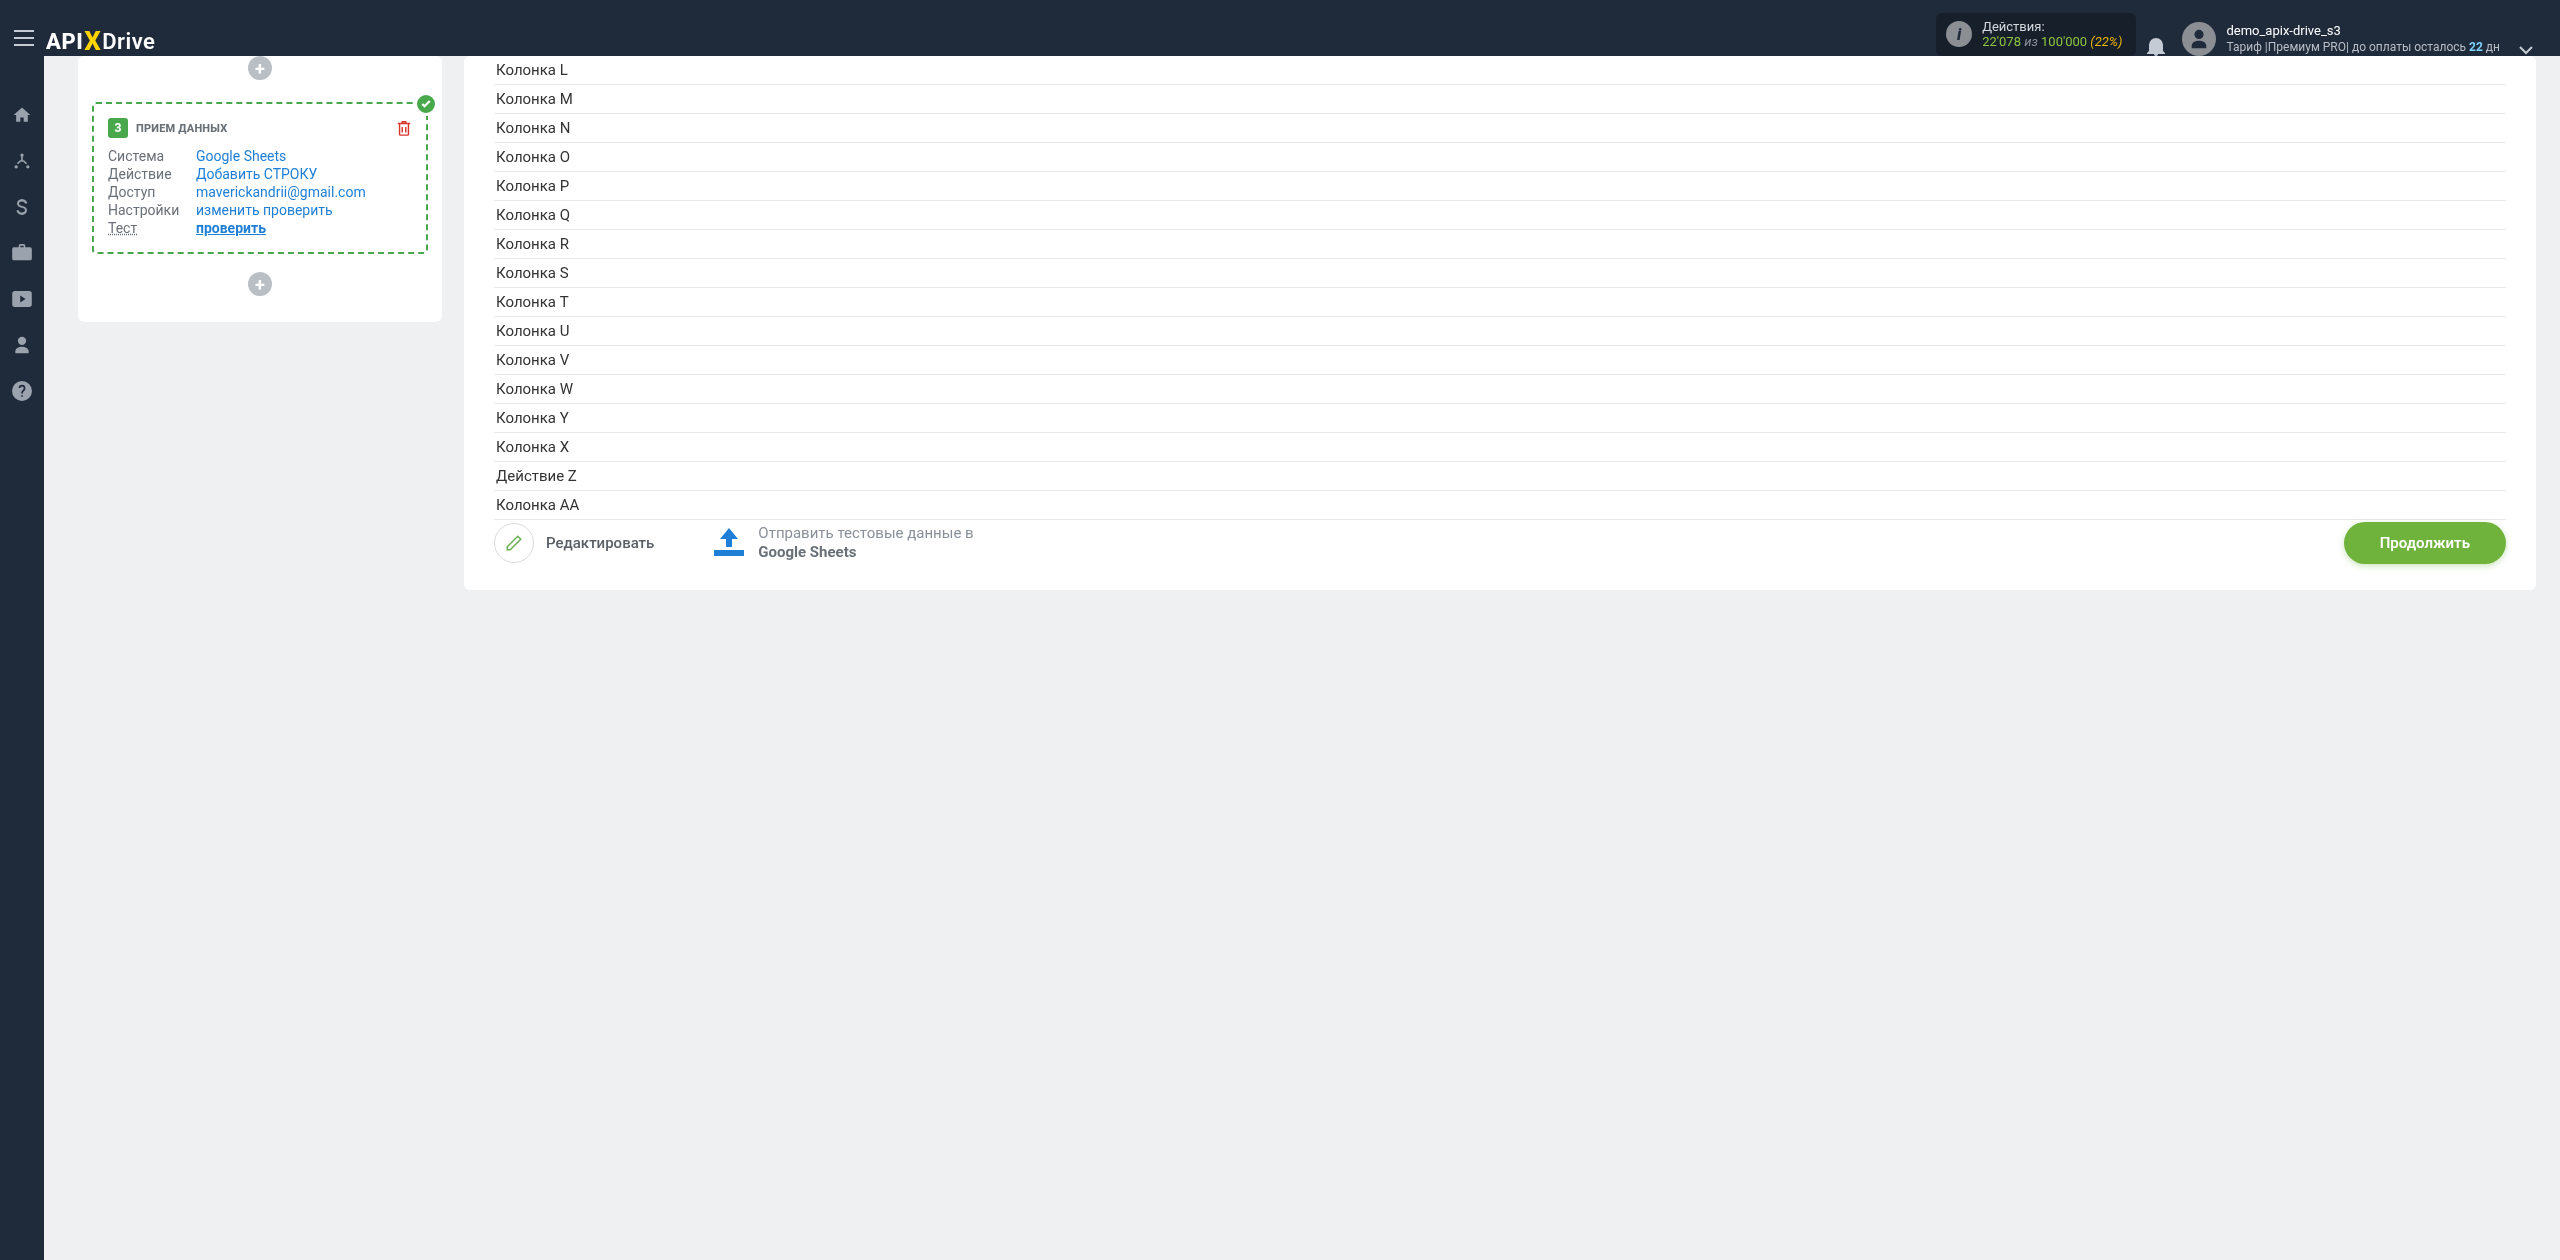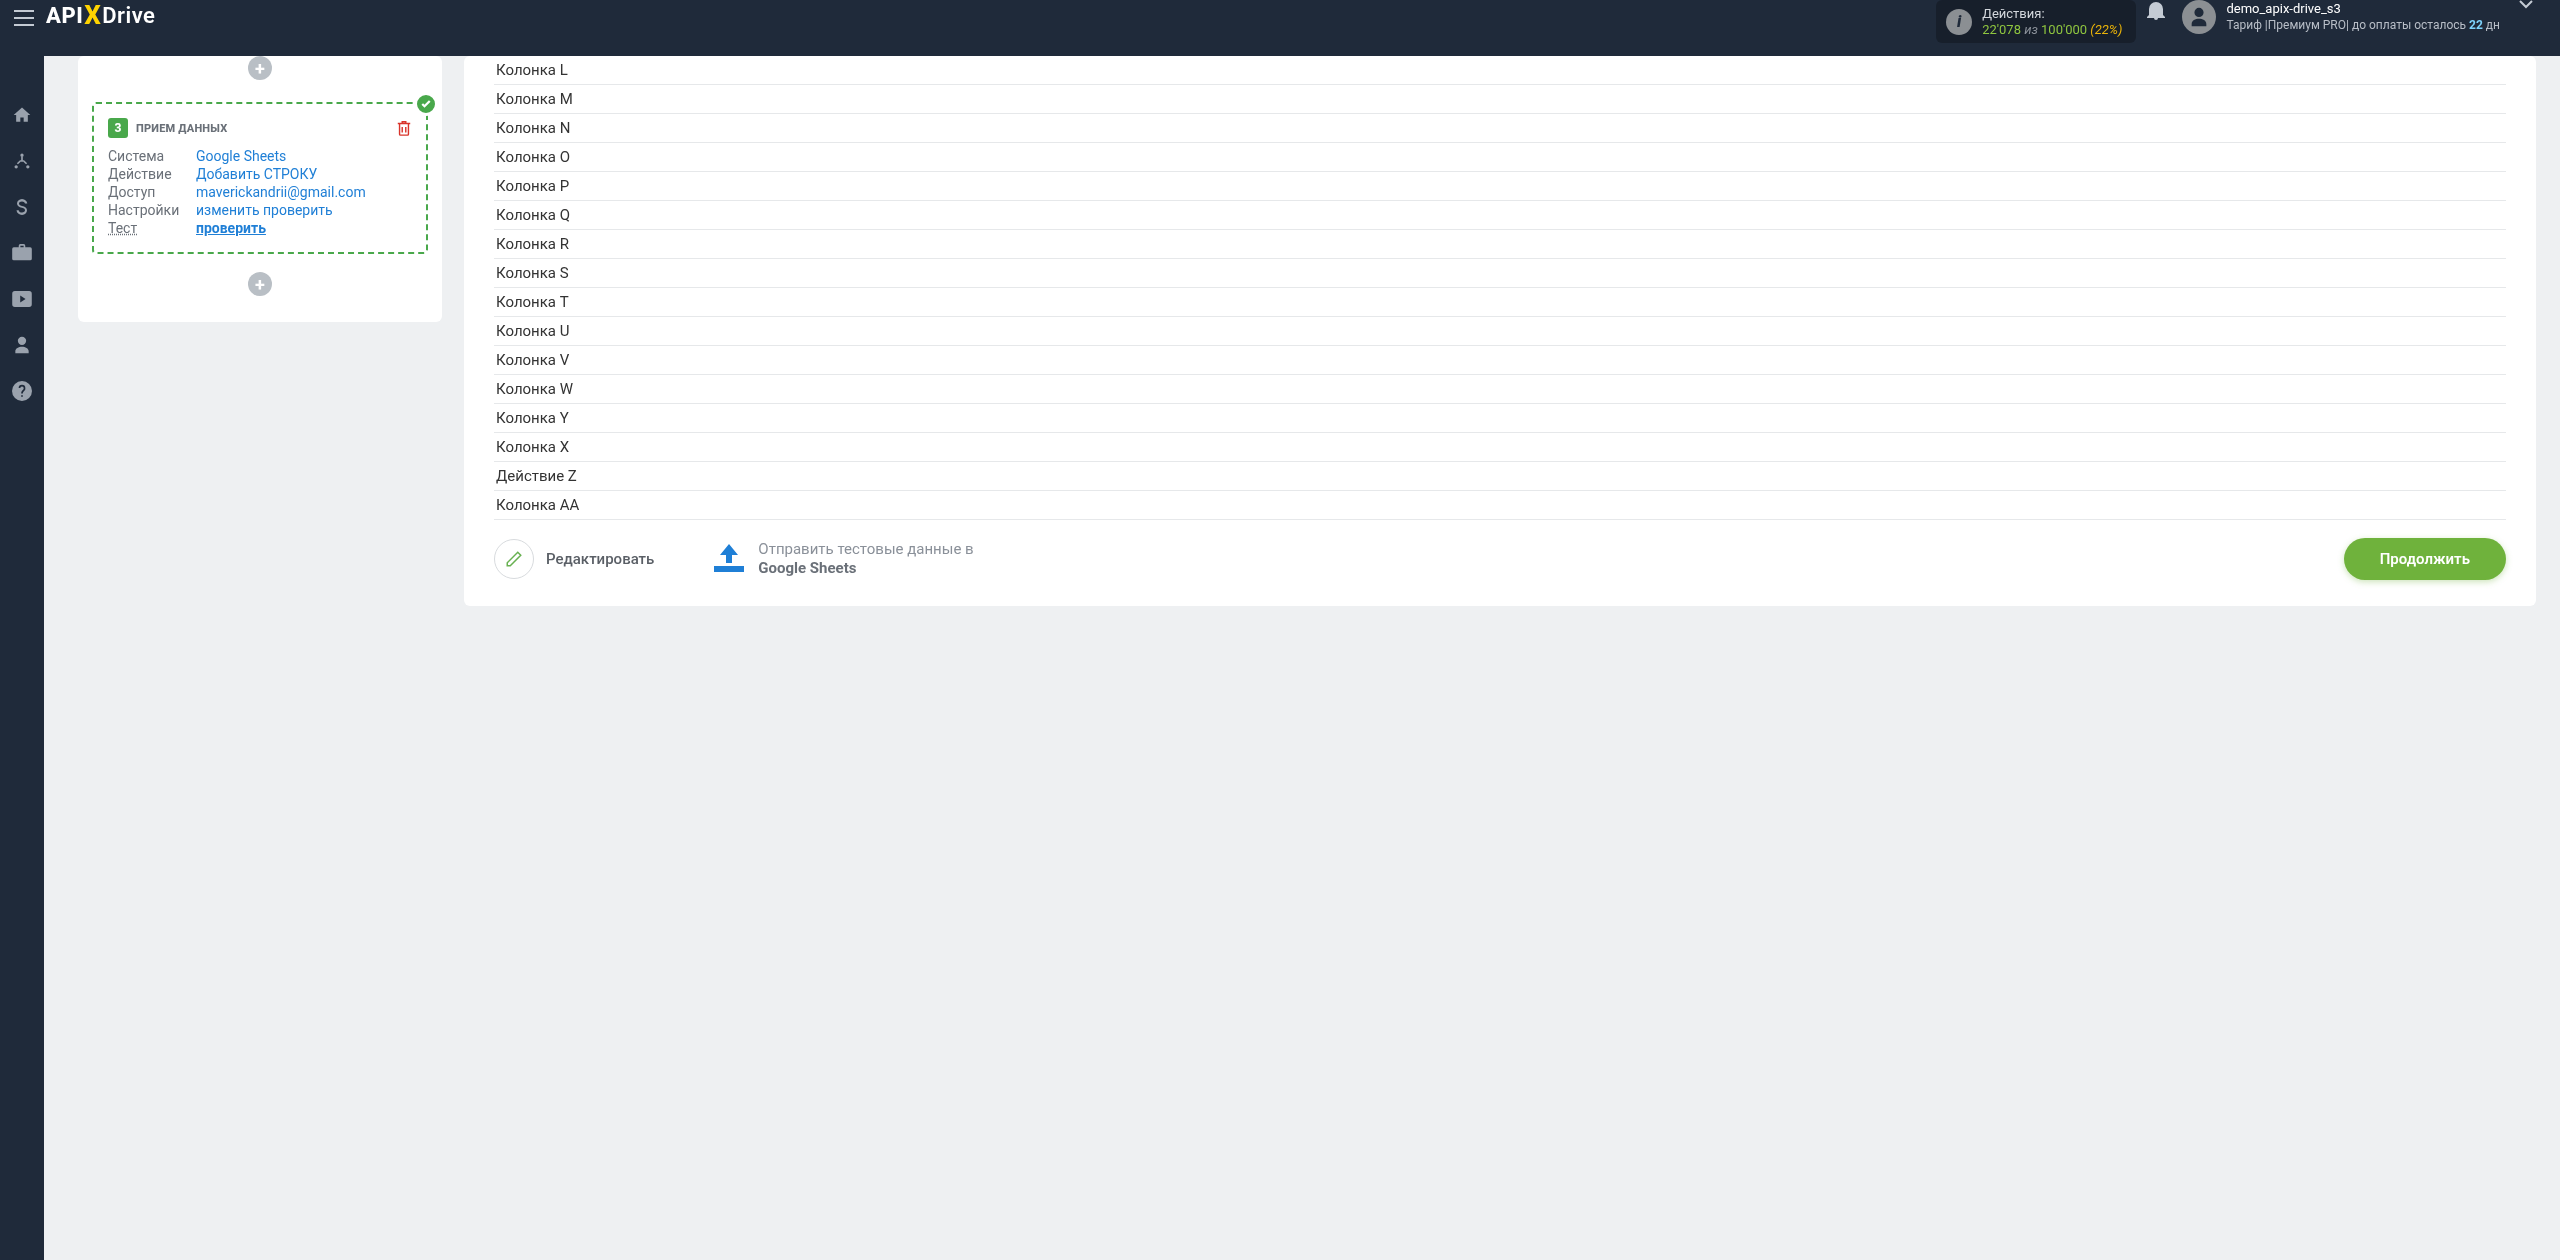--- a/index.html
+++ b/index.html
@@ -1,20 +1,20 @@
 <!DOCTYPE html>
 <html><head>
 <meta charset="utf-8">
 <style>
 * { margin: 0; padding: 0; box-sizing: border-box; font-family: -apple-system, BlinkMacSystemFont, "Segoe UI", Roboto, Arial, sans-serif; }
 body { background: #eef0f2; color: #333; overflow: hidden; }
 .app { display: flex; flex-direction: column; height: 100vh; width: 100vw; }
 
 
-.header { height: 56px; background: #1f2a3a; display: flex; align-items: flex-start; padding: 0 16px 0 6px; color: #fff; }
+.header { height: 56px; background: #1f2a3a; display: flex; align-items: flex-end; padding: 0 16px 0 6px; color: #fff; }
 .hamburger { width: 36px; height: 36px; display:flex; align-items:center; justify-content:center; cursor:pointer; color:#c4cbd4; }
 .logo { display:flex; align-items:center; font-size: 22px; font-weight: 700; margin-left: 4px; letter-spacing: .5px; }
 .logo .api { color:#fff; font-weight:800; }
 .logo .x { color:#ffd400; font-weight:800; font-size: 26px; margin: 0 1px; }
 .logo .drive { color:#fff; font-weight:600; }
 .header-spacer { flex: 1; }
 .actions-box { background: rgba(0,0,0,0.25); border-radius: 6px; padding: 6px 14px 6px 10px; display:flex; align-items:center; gap:10px; }
 .info-circle { width:26px; height:26px; border-radius:50%; background:#8b8f93; display:flex; align-items:center; justify-content:center; color:#1f2a3a; font-weight:900; font-style: italic; }
 .actions-text { font-size: 13px; line-height: 1.2; }
 .actions-text .line1 { color:#d4d8dd; }
@@ -61,21 +61,21 @@
 .kv { display:grid; grid-template-columns: 88px 1fr; row-gap: 2px; font-size: 14px; }
 .kv .k { color:#6a7078; }
 .kv .v a, .kv .v .lnk { color:#1f7fd6; text-decoration:none; }
 .kv .v .lnk-u { color:#1f7fd6; text-decoration:underline; font-weight:700; }
 .kv .k.test { text-decoration: underline dotted; }
 
 .right-panel { flex:1; background:#fff; border-radius:6px; padding: 0 30px 26px 30px; }
 .col-list { }
 .col-row { border-bottom:1px solid #e6e8ea; padding: 5px 0 5px 2px; font-size: 15px; color:#333; }
 
-.actions-row { display:flex; align-items:center; gap: 18px; margin-top: 18px; }
+.actions-row { display:flex; align-items:center; gap: 18px; margin-top: 2px; }
 .edit-btn { display:flex; align-items:center; gap:12px; cursor:pointer; }
 .edit-circle { width:40px; height:40px; border-radius:50%; border:1px solid #d8dbde; display:flex; align-items:center; justify-content:center; color:#68b151; }
 .edit-label { color:#5a5f66; font-size:15px; font-weight:500; }
 .send-btn { display:flex; align-items:center; gap:12px; cursor:pointer; margin-left: 40px; }
 .upload-icon { color:#1f7fd6; }
 .send-text { color:#8a9099; font-size:15px; line-height:1.25; max-width: 220px; }
 .send-text b { color:#6a7078; }
 .continue { margin-left:auto; background:#6fb23c; color:#fff; border:none; border-radius:22px; padding: 12px 36px; font-size:15px; font-weight:600; cursor:pointer; box-shadow: 0 2px 6px rgba(111,178,60,.35); }
 
 svg { display:block; }

